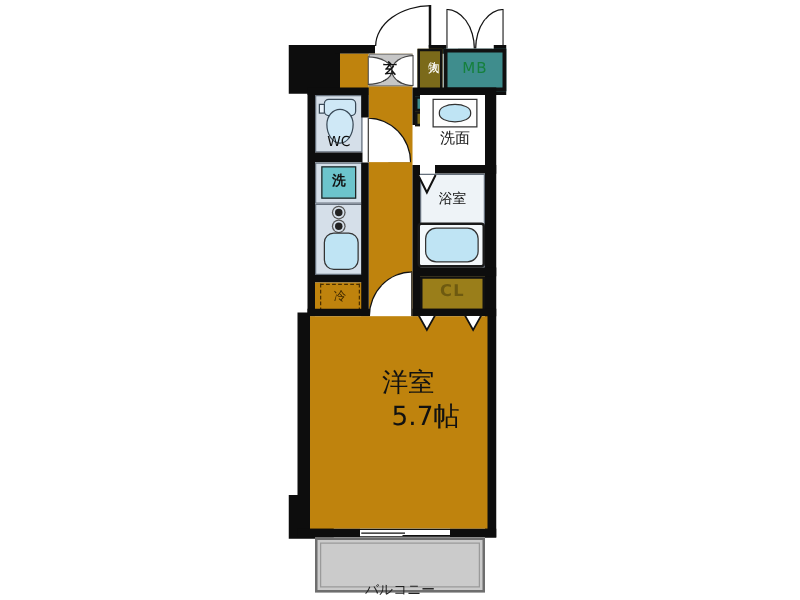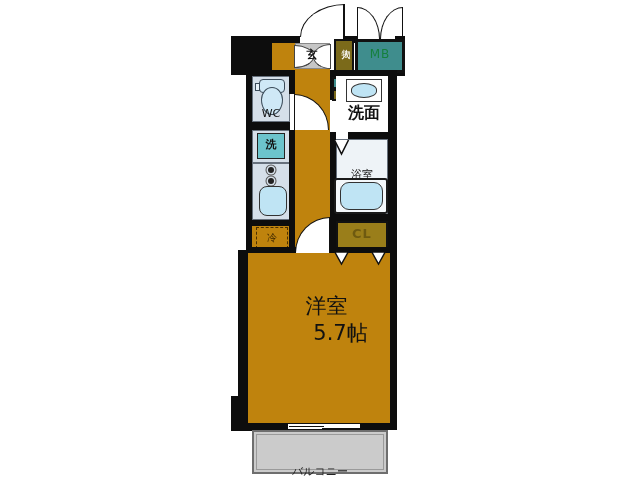--- a/index.html
+++ b/index.html
@@ -76,28 +76,28 @@
 
   <div class="abs fan" style="left:294px;top:94px;width:35px;height:36px;border-top-right-radius:100% 100%;border-top:1.5px solid #111;border-right:1.5px solid #111;border-left:1.5px solid #111;"></div>
   <div class="abs fan" style="left:295px;top:217px;width:35px;height:36px;border-top-left-radius:100% 100%;border-top:1.5px solid #111;border-left:1.5px solid #111;border-right:1.5px solid #111;"></div>
 
   <div class="abs" style="left:332px;top:77px;width:15px;height:12px;background:#3f8d8d;border:2px solid #111;"></div>
   <div class="abs" style="left:332px;top:89px;width:15px;height:12px;background:#7b6a1a;border:2px solid #111;"></div>
 
   <div class="abs" style="left:336px;top:76px;width:52px;height:56px;background:#fff;"></div>
   <div class="abs" style="left:346px;top:79px;width:36px;height:23px;background:#fdfdfd;border:1.5px solid #333;"></div>
   <div class="abs" style="left:351px;top:83px;width:26px;height:15px;background:#bfe4f4;border:1.3px solid #333;border-radius:50% / 45%;"></div>
-  <div class="abs lbl" style="left:342px;top:104px;width:44px;font-size:16px;font-weight:bold;">洗面</div>
+  <div class="abs lbl" style="left:342px;top:104px;width:44px;font-size:12px;">洗面</div>
   <div class="abs wall" style="left:348px;top:132px;width:49px;height:7px;"></div>
 
   <div class="abs" style="left:336px;top:139px;width:52px;height:76px;background:#eef3f7;border:1px solid #66707c;"></div>
   <svg class="abs tri" style="left:333px;top:139px;" width="17" height="18" viewBox="0 0 17 18">
     <path d="M1.5 1 L8.5 15 L15.5 1" fill="#fff" stroke="#111" stroke-width="1.6"></path>
   </svg>
-  <div class="abs lbl" style="left:340px;top:169px;width:44px;font-size:11px;">浴室</div>
+  <div class="abs lbl" style="left:340px;top:153px;width:44px;font-size:11px;">浴室</div>
   <div class="abs" style="left:334px;top:178px;width:54px;height:36px;background:#f4f8fb;border:2px solid #1a1a1a;border-radius:3px;"></div>
   <div class="abs" style="left:340px;top:182px;width:43px;height:28px;background:#bfe4f4;border:1.5px solid #333;border-radius:9px;"></div>
   <div class="abs wall" style="left:336px;top:214px;width:61px;height:7px;"></div>
 
   <div class="abs" style="left:336px;top:221px;width:52px;height:28px;background:#9a7e1a;border:2px solid #111;"></div>
   <div class="abs lbl" style="left:336px;top:227px;width:52px;font-size:13px;color:#6e5a10;font-weight:bold;letter-spacing:1px;">CL</div>
 
   <div class="abs wall" style="left:246px;top:247px;width:50px;height:6px;"></div>
   <div class="abs wall" style="left:330px;top:247px;width:67px;height:6px;"></div>
   <div class="abs floor-orange" style="left:248px;top:253px;width:142px;height:170px;"></div>

